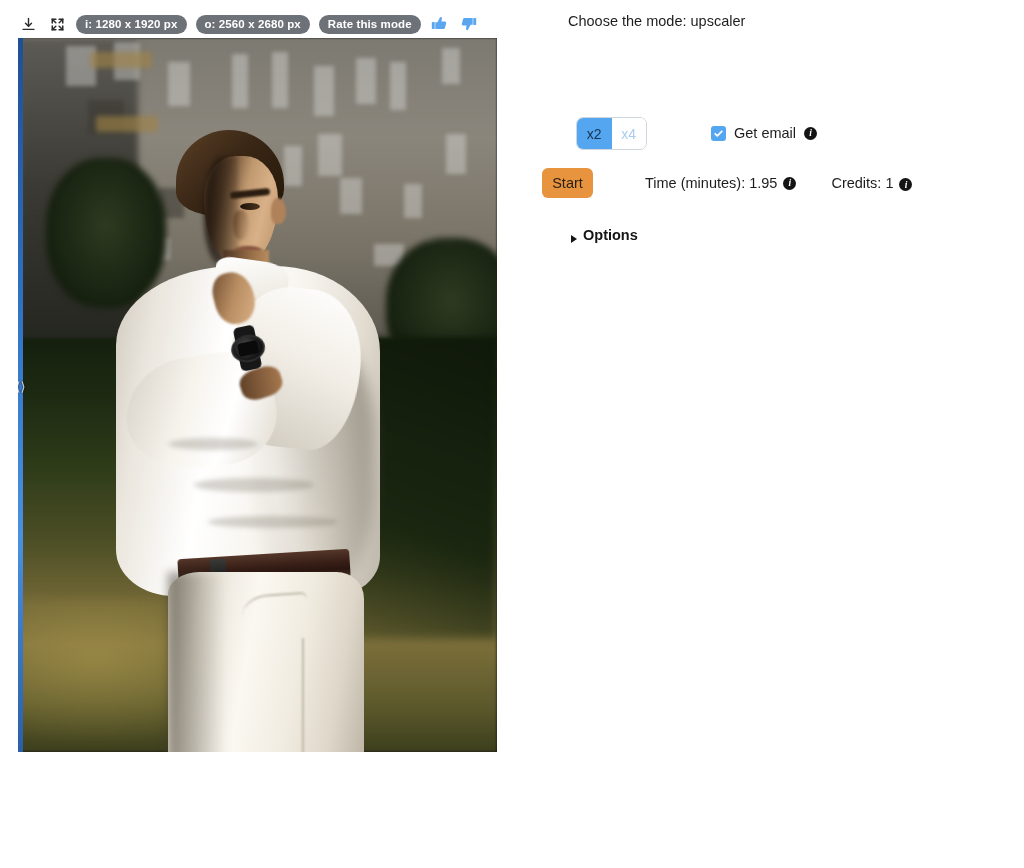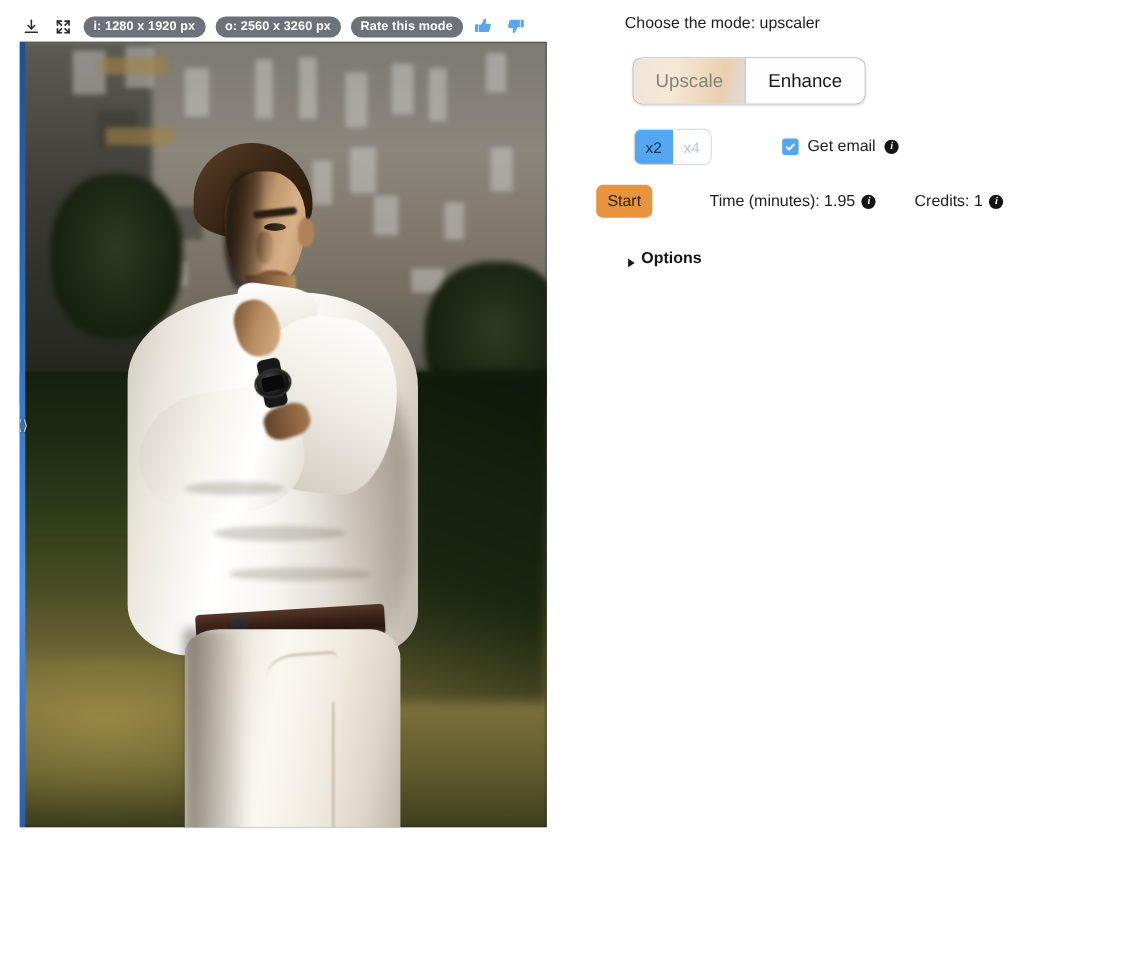--- a/index.html
+++ b/index.html
@@ -294,21 +294,21 @@
   #action-row {
     position: absolute; left: 542px; top: 168px;
     display: flex; align-items: center;
   }
   #start-btn {
     width: 51px; height: 30px; background: #e8943f; border: none;
     border-radius: 6px; color: #2a2114; font-size: 14.5px; cursor: pointer;
     display: flex; align-items: center; justify-content: center;
   }
   #time-stat  { margin-left: 52px; display: flex; align-items: center; gap: 6px; }
-  #credit-stat{ margin-left: 35px; display: flex; align-items: center; gap: 6px; }
+  #credit-stat{ margin-left: 35px; display: flex; align-items: flex-end; gap: 6px; }
   .stat-text { font-size: 14.5px; color: #1d1d1f; white-space: nowrap; }
 
   .info-icon {
     width: 13px; height: 13px; border-radius: 50%; background: #141414;
     color: #fff; font-size: 9.5px; font-weight: bold; font-style: italic;
     display: flex; align-items: center; justify-content: center;
     cursor: pointer; font-family: "Liberation Serif", serif;
   }
 
   #options-row {
@@ -342,21 +342,21 @@
             <path d="M2.4 2.4 6.2 6.2"></path>
           <path d="M9.7 2.4h3.9v3.9"></path>
             <path d="M13.6 2.4 9.8 6.2"></path>
           <path d="M6.3 13.6H2.4V9.7"></path>
             <path d="M2.4 13.6 6.2 9.8"></path>
           <path d="M9.7 13.6h3.9V9.7"></path>
             <path d="M13.6 13.6 9.8 9.8"></path>
         </svg>
       </span>
       <span class="pill">i: 1280 x 1920 px</span>
-      <span class="pill">o: 2560 x 3260 px</span>
+      <span class="pill">o: 2560 x 2680 px</span>
       <span class="pill">Rate this mode</span>
       <span class="thumb">
         <svg width="19" height="19" viewBox="0 0 20 20" fill="currentColor">
           <path d="M5.6 8.6h2.2l2.6-4.9c.25-.5.8-.75 1.3-.6.62.18 1 .8.88 1.43L12.1 8h3.6c.9 0 1.55.85 1.32 1.72l-1.3 4.9A1.6 1.6 0 0 1 14.17 15.8H5.6z"></path>
           <rect x="1.9" y="8.4" width="3.1" height="7.4" rx=".7"></rect>
         </svg>
       </span>
       <span class="thumb">
         <svg width="19" height="19" viewBox="0 0 20 20" fill="currentColor">
           <path d="M14.4 11.4h-2.2l-2.6 4.9c-.25.5-.8.75-1.3.6a1.2 1.2 0 0 1-.88-1.43L7.9 12H4.3c-.9 0-1.55-.85-1.32-1.72l1.3-4.9A1.6 1.6 0 0 1 5.83 4.2h8.57z"></path>
@@ -440,24 +440,20 @@
         <div class="slider-strip"></div>
         <div class="slider-handle">⟨⟩</div>
       </div>
     </div>
 
   </div>
 
   <div id="right-pane">
     <div id="mode-label">Choose the mode: upscaler</div>
 
-    <div id="mode-toggle">
-      <div class="seg active">Upscale</div>
-      <div class="seg inactive">Enhance</div>
-    </div>
   </div>
 
   <div id="scale-toggle">
     <div class="scale-seg on">x2</div>
     <div class="scale-seg off">x4</div>
   </div>
 
   <div id="email-row">
     <span class="cbx">
       <svg width="11" height="11" viewBox="0 0 12 12" fill="none" stroke="#ffffff" stroke-width="1.9" stroke-linecap="round" stroke-linejoin="round">

